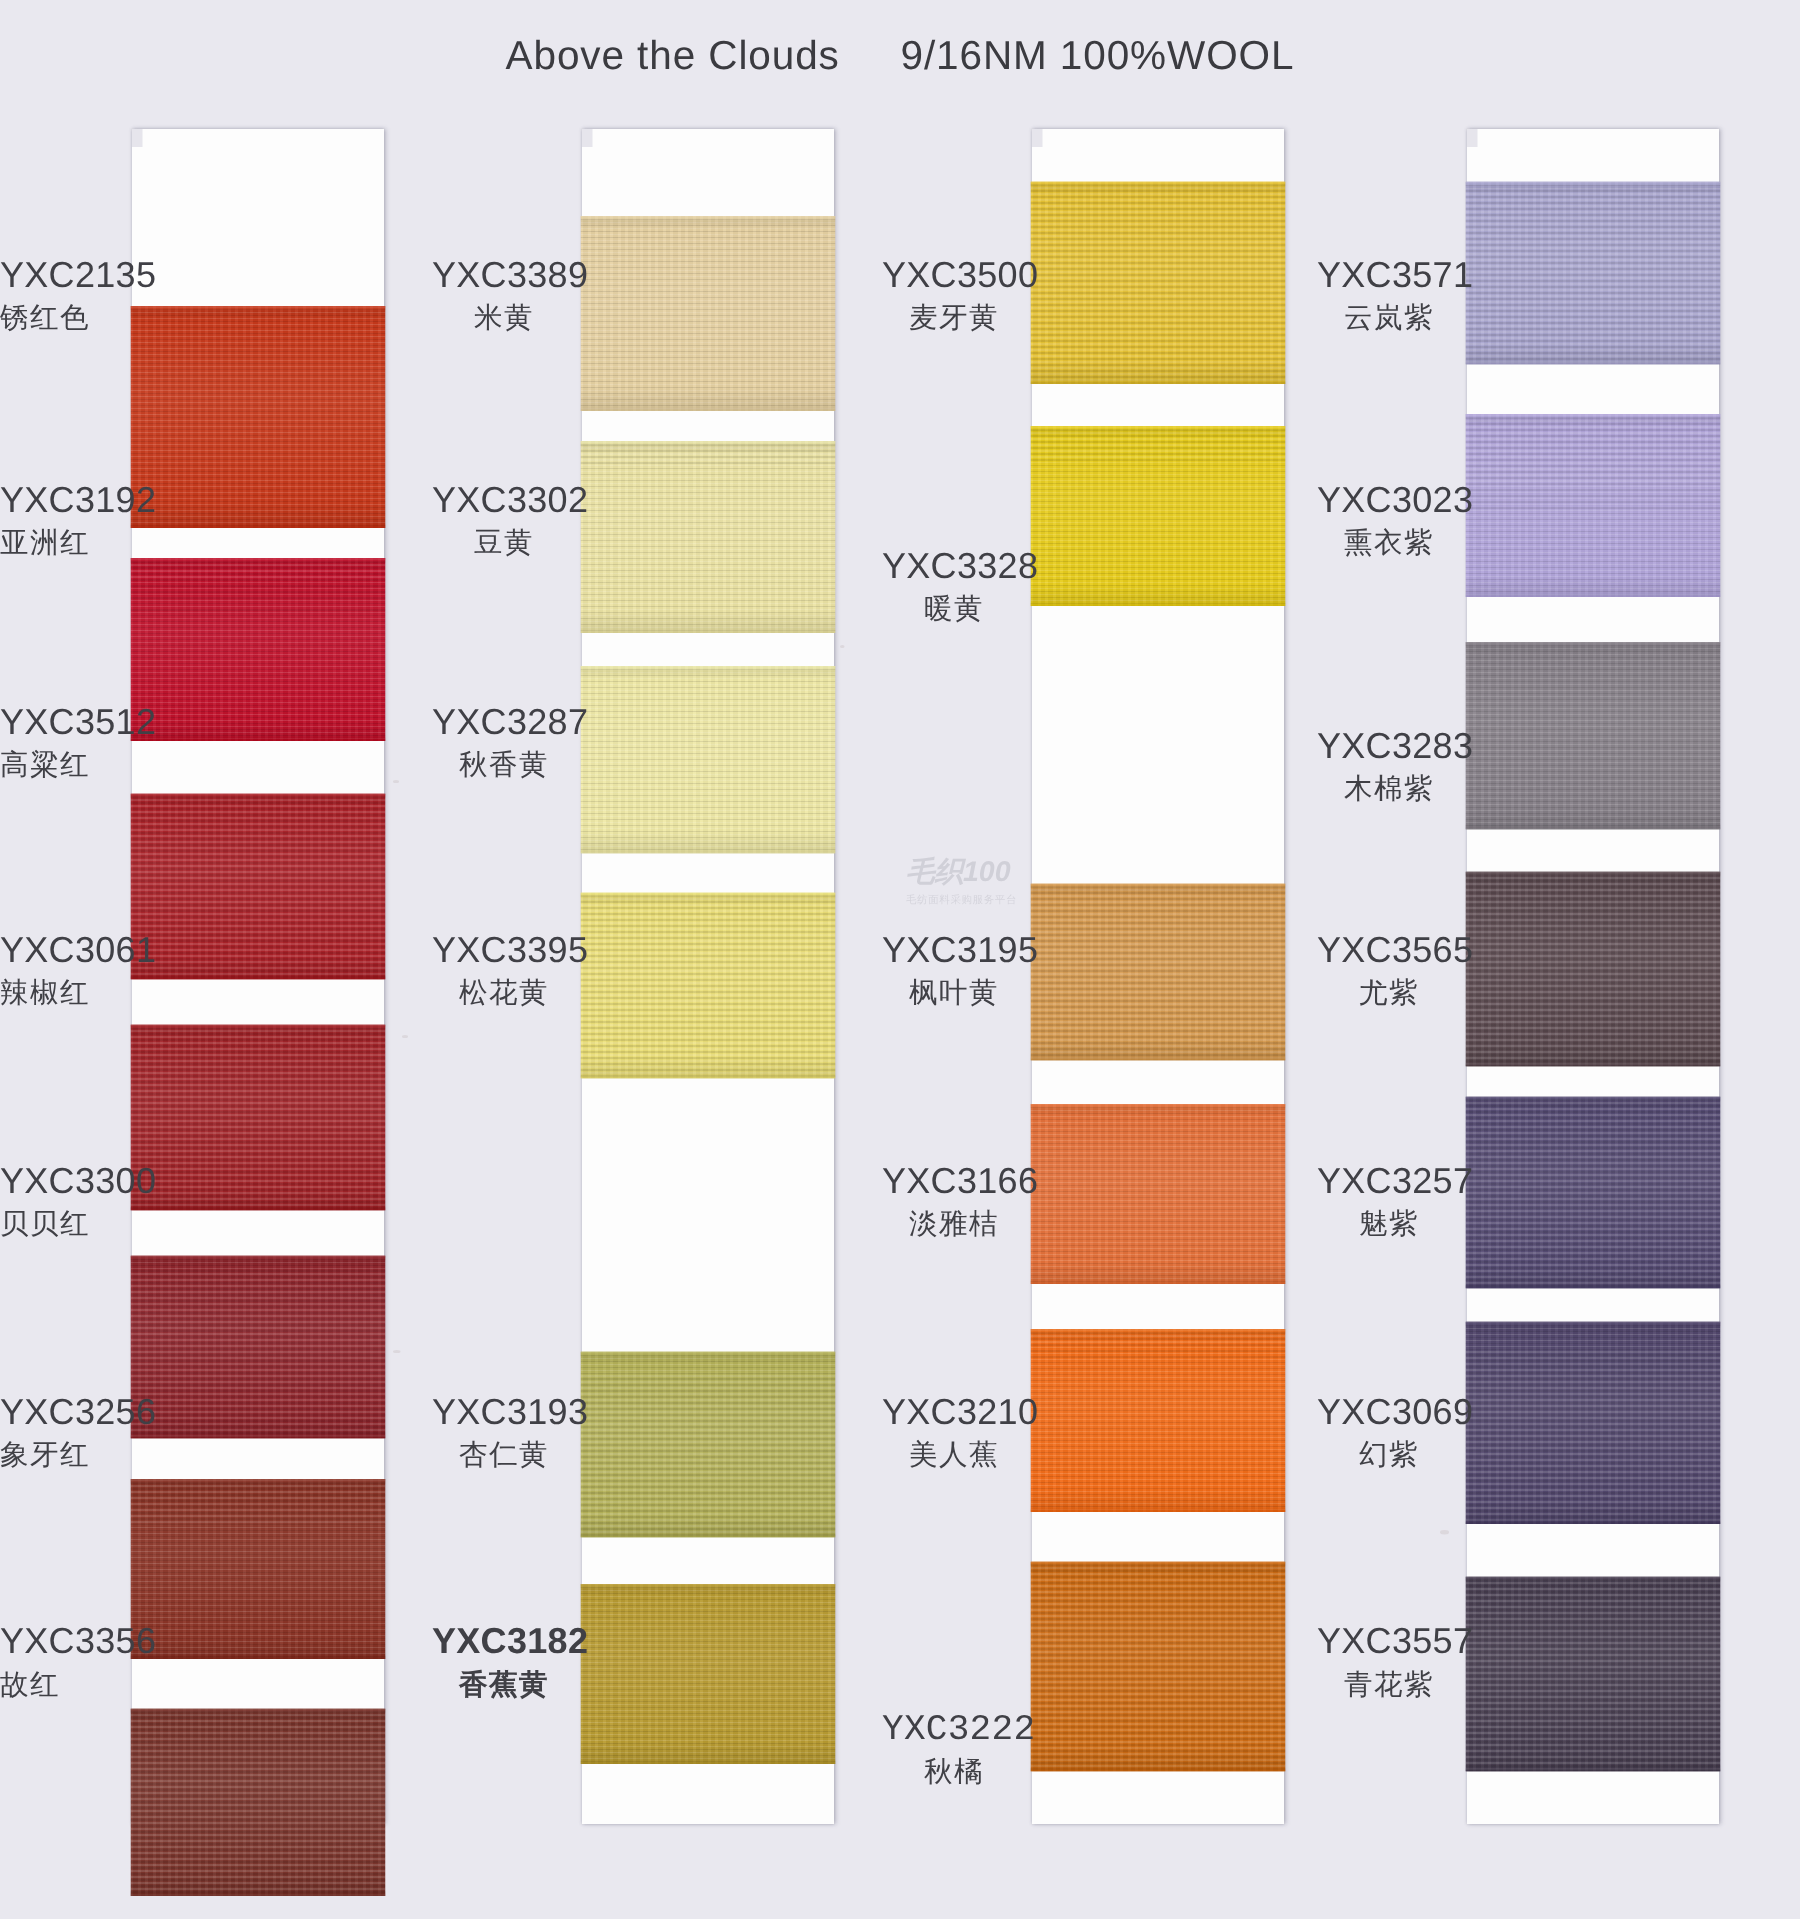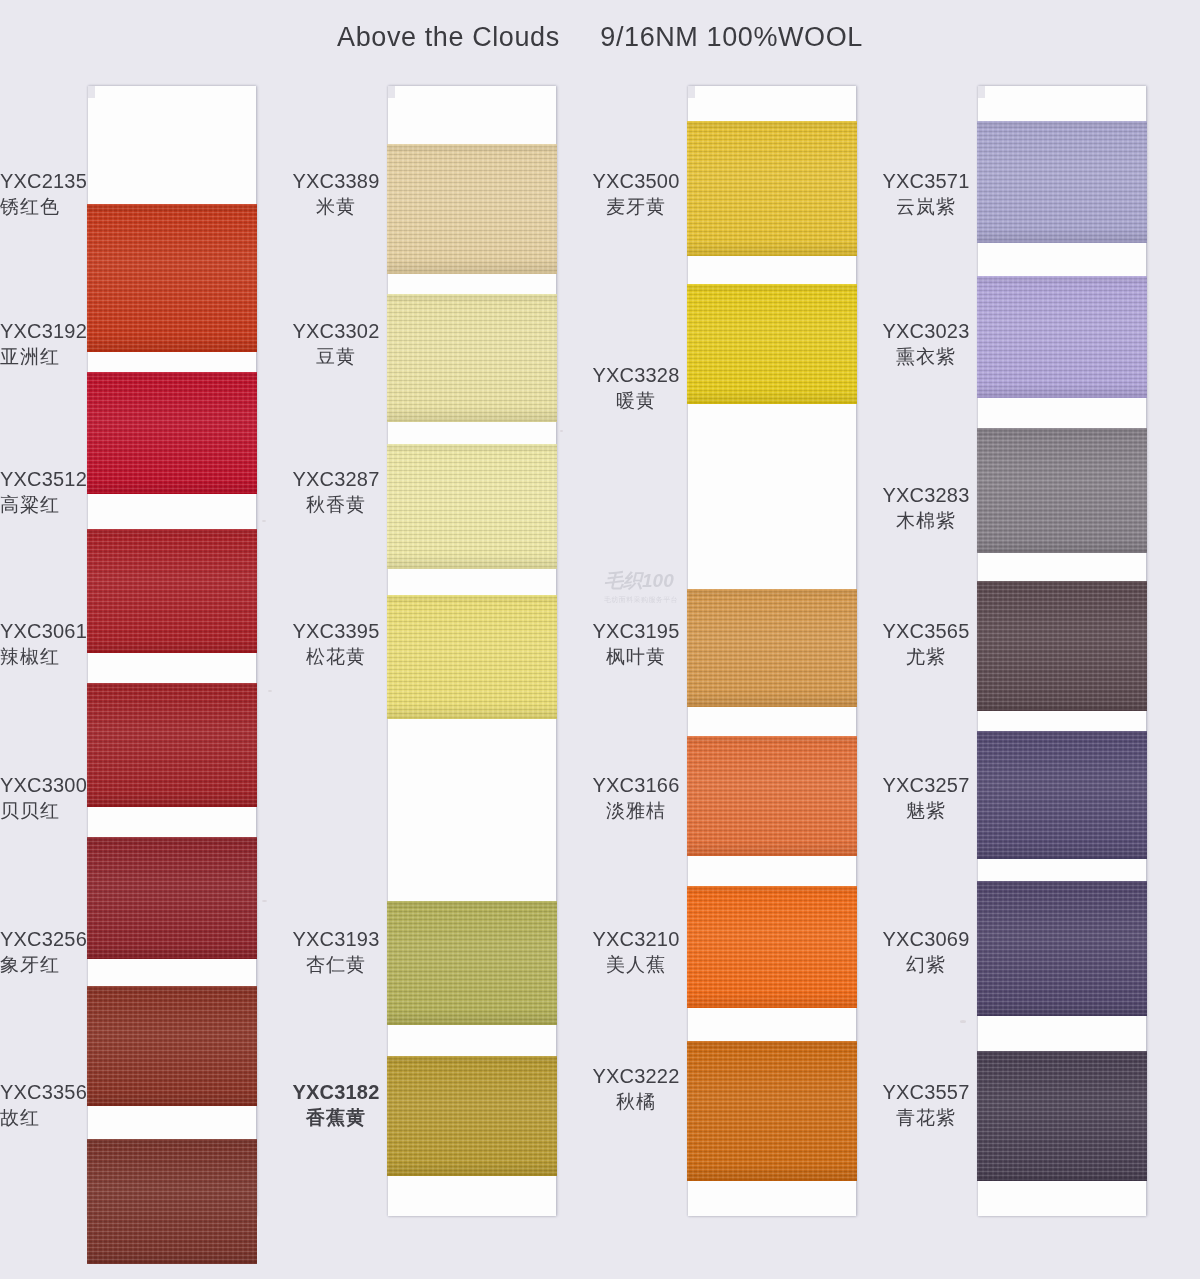--- a/index.html
+++ b/index.html
@@ -119,21 +119,21 @@
 
   
   .label {
     position: absolute;
     text-align: center;
     color: #404046;
     line-height: 1.32;
     white-space: nowrap;
   }
   .label .code {
-    font-size: 20px;
+    font-size: 24px;
     letter-spacing: 0.2px;
   }
   .label .cname {
     font-size: 19px;
     letter-spacing: 1px;
   }
   .lab-0 { left: -92px; width: 92px; text-align: left; padding-left: 4px;}
   .lab-1 { left: -100px; width: 96px; }
   .lab-2 { left: -100px; width: 96px; }
   .lab-3 { left: -100px; width: 96px; }
@@ -403,21 +403,21 @@
         <div class="cname">枫叶黄</div>
       </div>
       <div class="label lab-2" style="top: 686px;">
         <div class="code">YXC3166</div>
         <div class="cname">淡雅桔</div>
       </div>
       <div class="label lab-2" style="top: 840px;">
         <div class="code">YXC3210</div>
         <div class="cname">美人蕉</div>
       </div>
-      <div class="label lab-2" style="top: 977px;">
+      <div class="label lab-2" style="top: 1052px; font-family: Liberation Mono, monospace;">
         <div class="code">YXC3222</div>
         <div class="cname">秋橘</div>
       </div>
     </div>
     <div class="column col-3">
       <div class="card"></div>
       <div class="swatch" title="YXC3571 云岚紫" style="top: 35px; height: 122px;">
         <div class="fill" style="background: rgb(170, 167, 208);"></div>
         <div class="threads"></div>
         <div class="fibre"></div>

